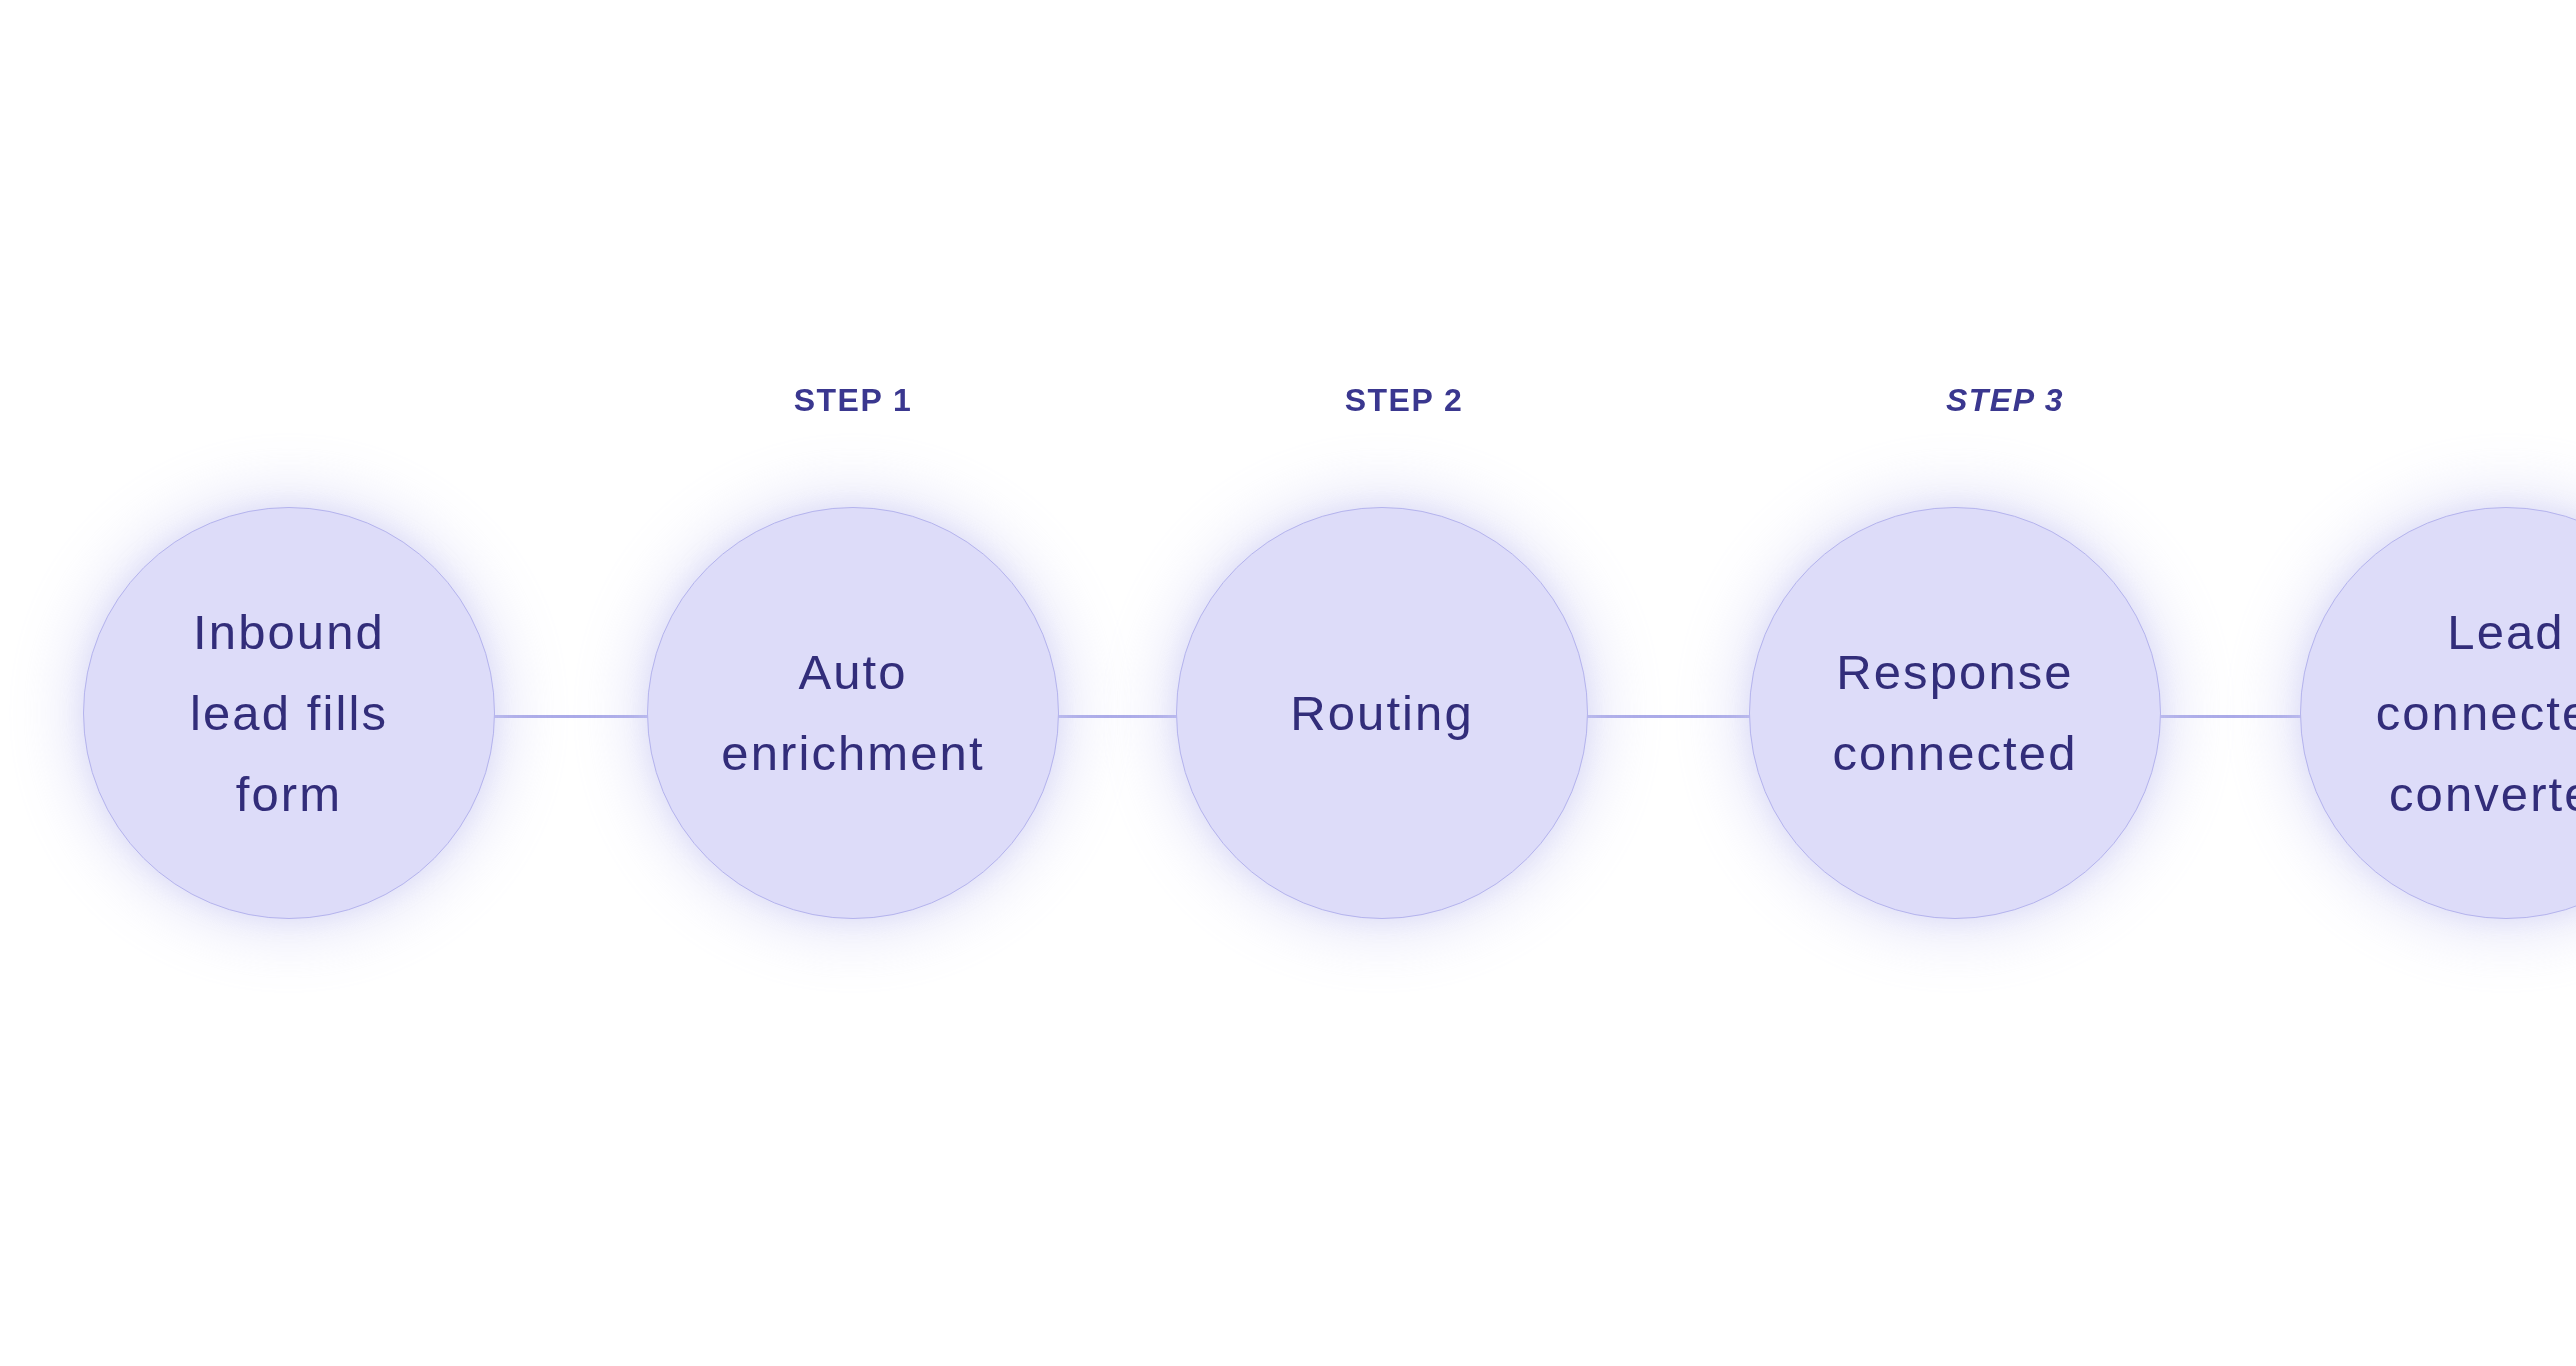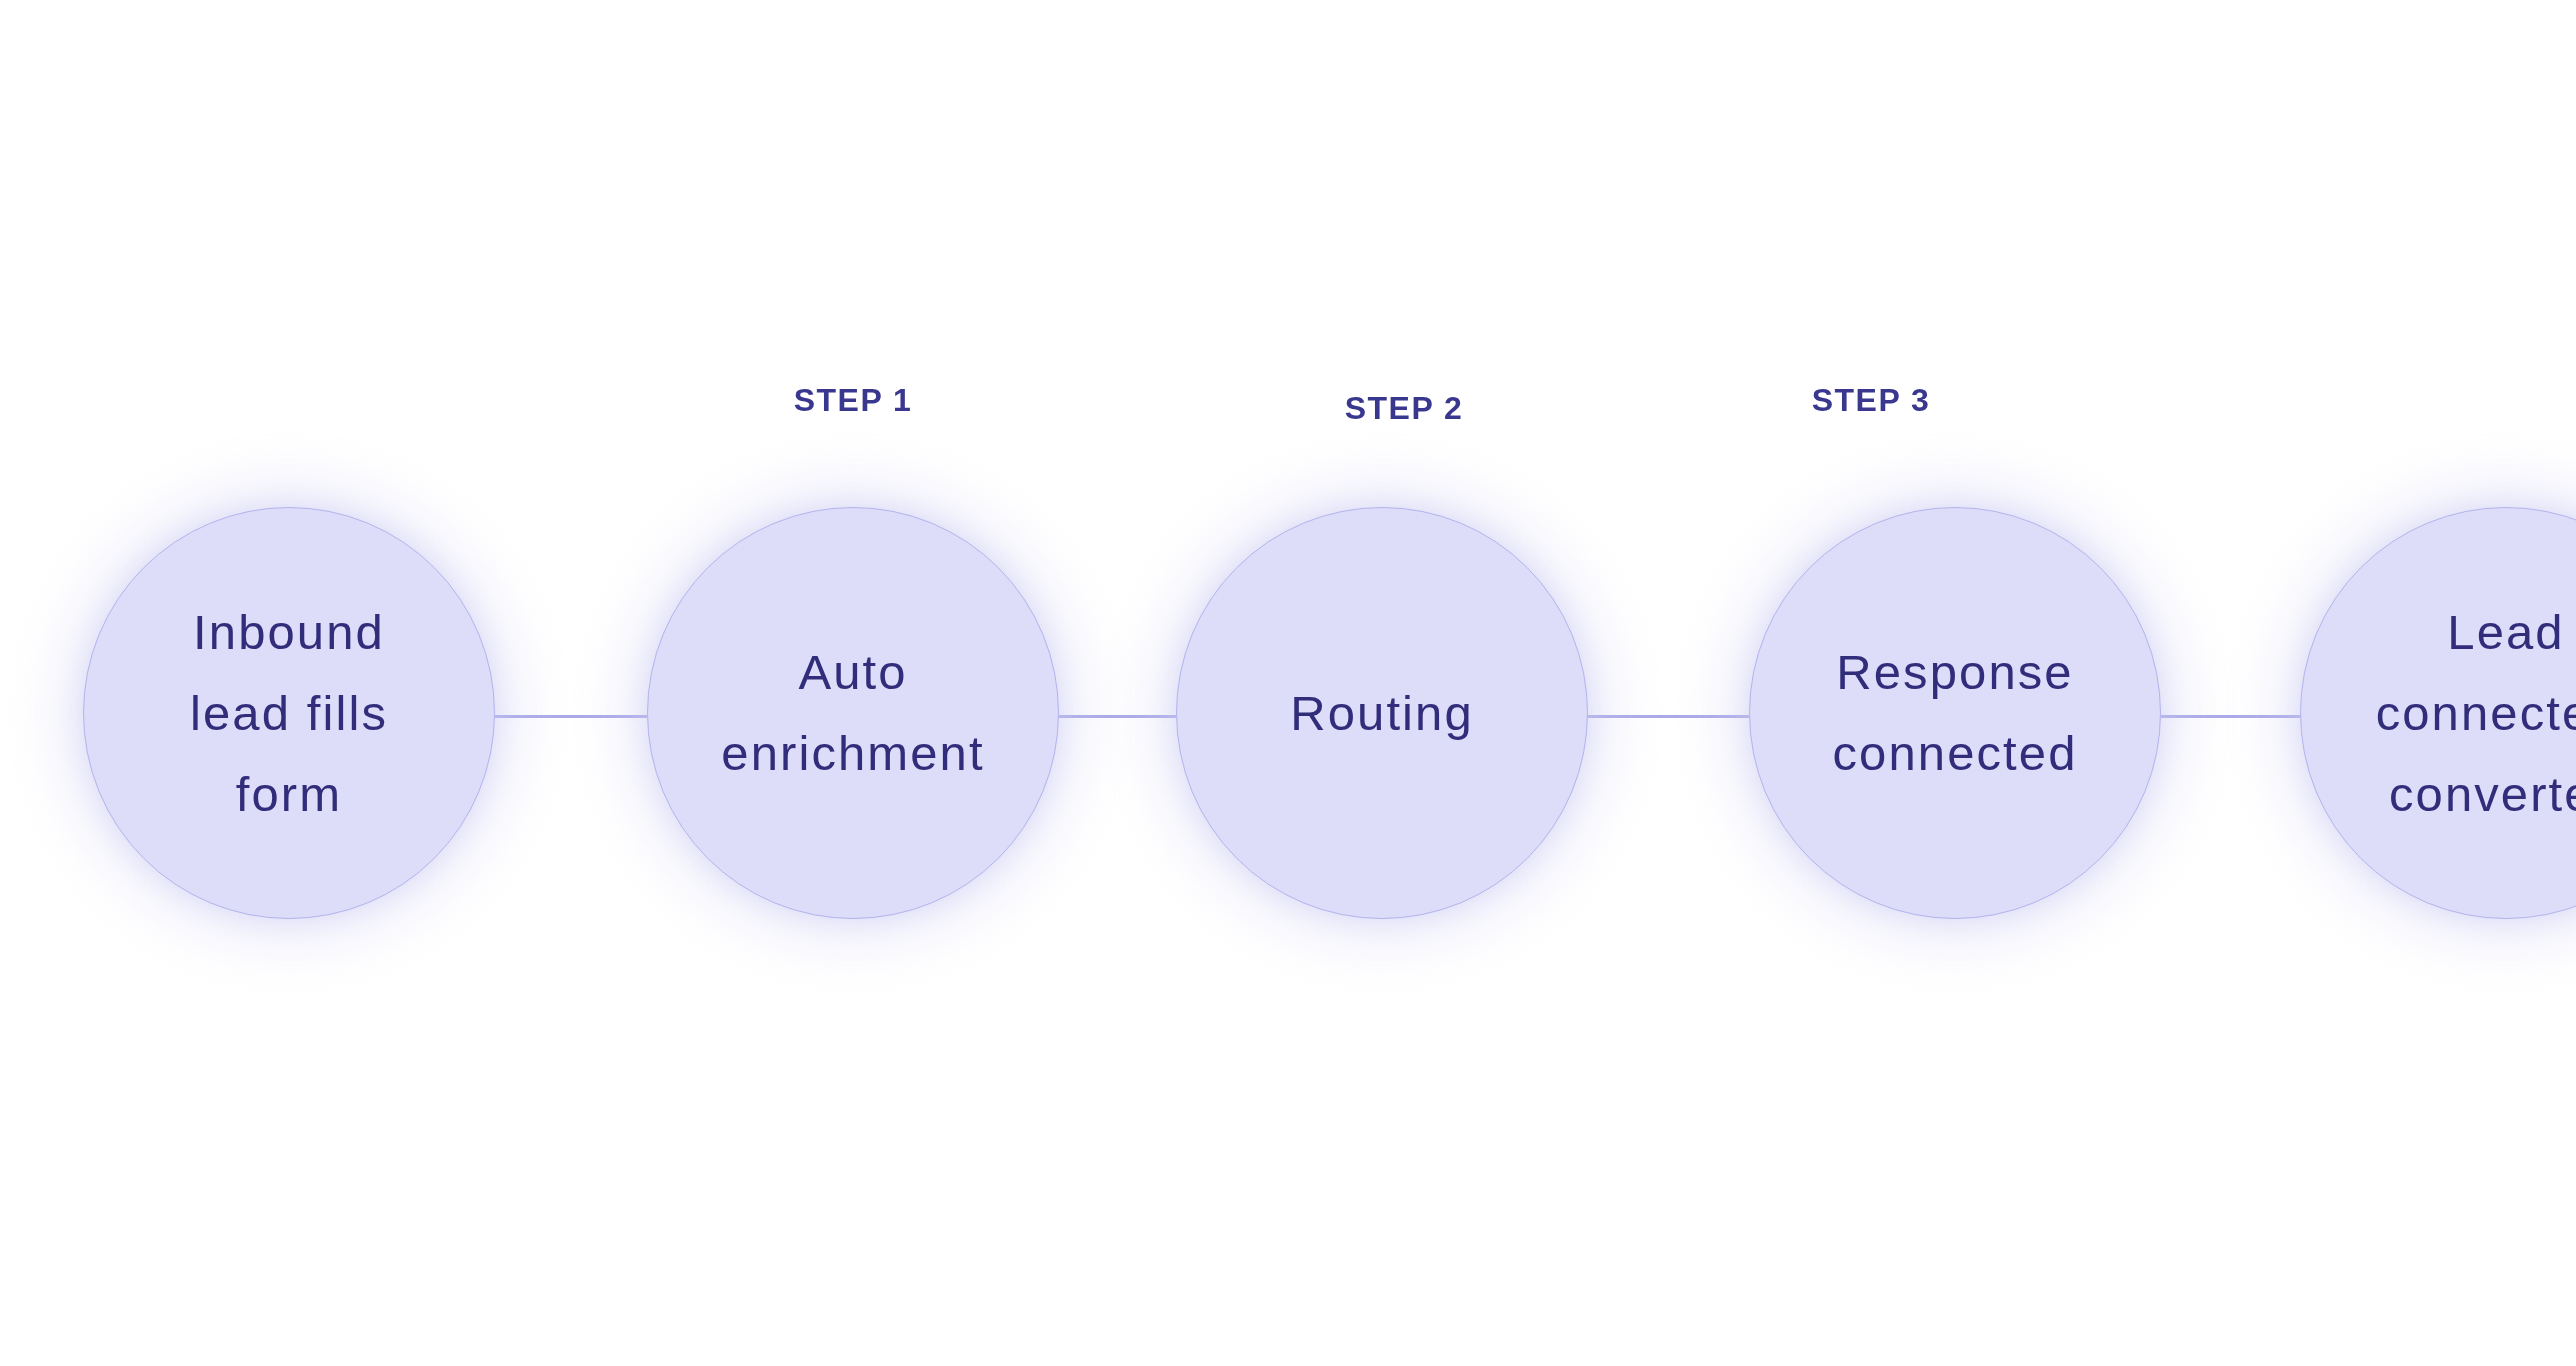--- a/index.html
+++ b/index.html
@@ -60,21 +60,21 @@
     text-align:center;
     font-size:32px;
     font-weight:bold;
     letter-spacing:1.5px;
     color:var(--step_text);
     z-index:2;
   }
   
   .n0{left:83px;}  .n1{left:647px;} .n2{left:1176px;} .n3{left:1749px;} .n4{left:2300px;}
   .c0{left:301px;}  .c1{left:853px;} .c2{left:1404px;} .c3{left:1955px;}
-  .s1{left:647px;} .s2{left:1198px;margin-top:8px;} .s3{left:1665px;}
+  .s1{left:647px;} .s2{left:1198px;} .s3{left:1799px;font-style:italic;}
 </style>
 </head>
 <body>
 
 <div class="canvas">
 
   <div class="connector c0"></div>
   <div class="connector c1"></div>
   <div class="connector c2"></div>
   <div class="connector c3"></div>

